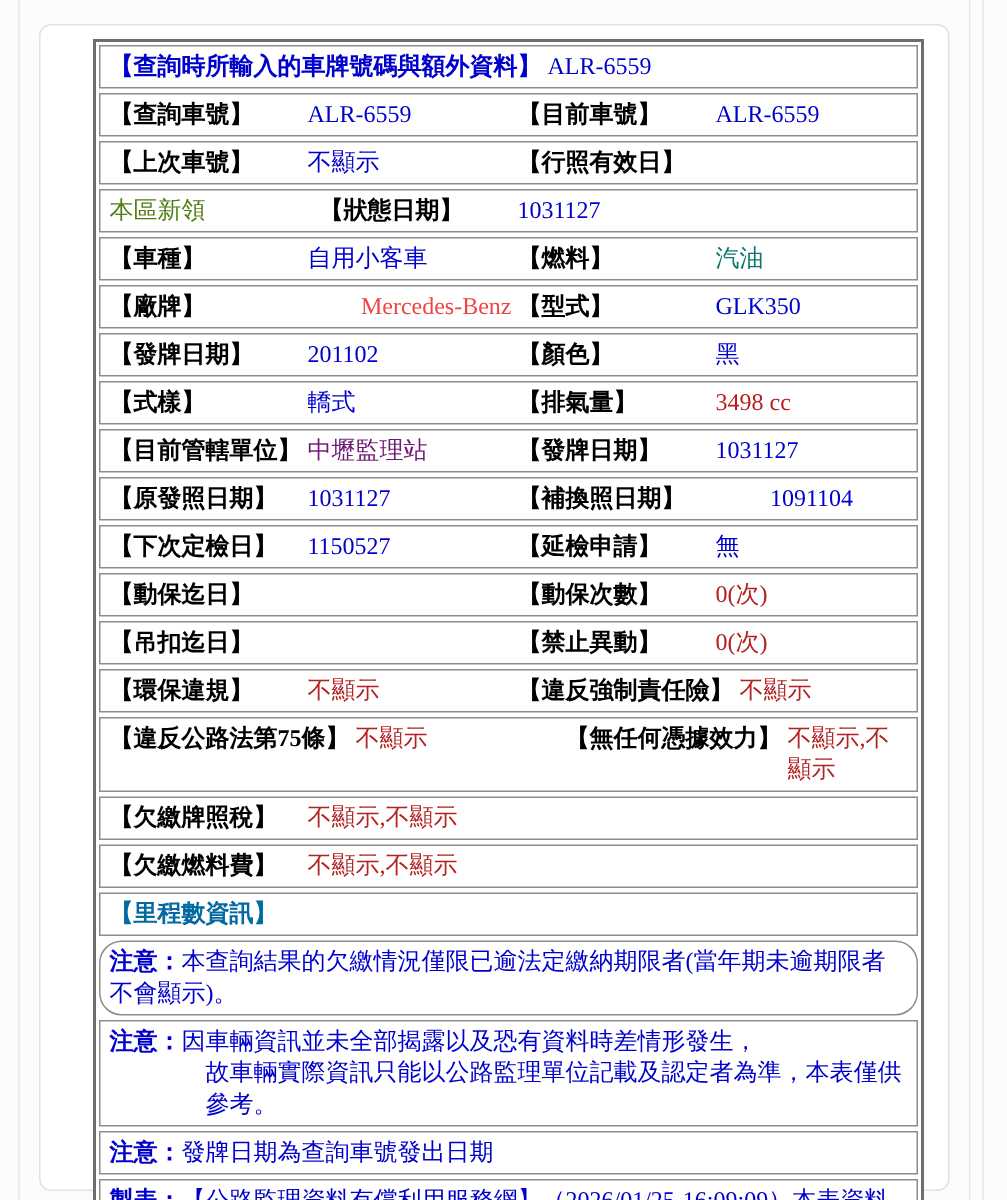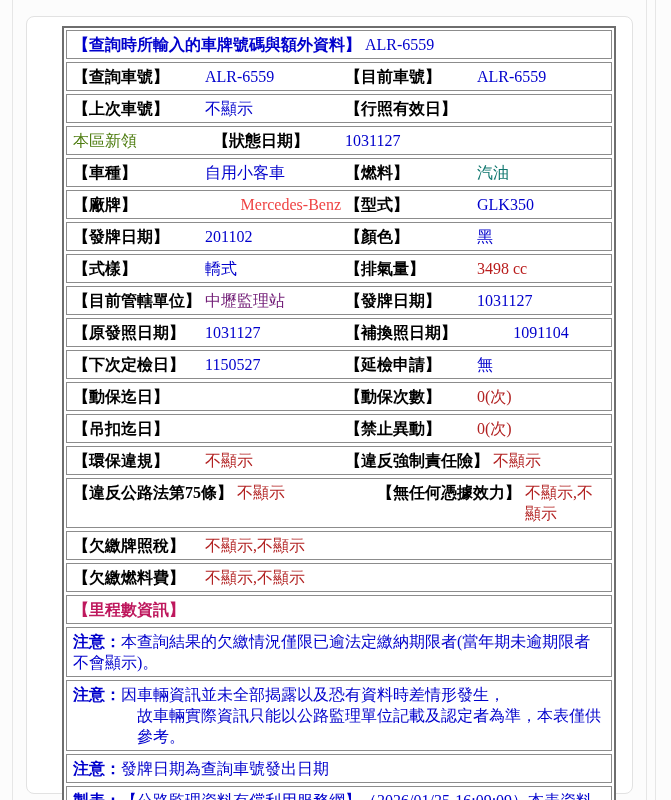--- a/index.html
+++ b/index.html
@@ -149,19 +149,19 @@
         <span class="cell lab">【欠繳牌照稅】</span>
         <span class="cell val1" style="color: rgb(178, 34, 34);">不顯示,不顯示</span>
         <span class="cell val2" style="color: rgb(0, 0, 204);"></span>
       </div>
       <div class="row pairs">
         <span class="cell lab">【欠繳燃料費】</span>
         <span class="cell val1" style="color: rgb(178, 34, 34);">不顯示,不顯示</span>
         <span class="cell lab"></span>
         <span class="cell val2" style="color: rgb(0, 0, 204);"></span>
       </div>
-      <div class="row section"><span class="sec-label" style="color: #be185d;">【里程數資訊】</span></div>
-      <div class="row note" style="color: rgb(0, 0, 204);"><span class="note-prefix" style="color: rgb(0, 0, 204);">注意：</span><span class="note-line" style="color: rgb(0, 0, 204);">本查詢結果的欠繳情況僅限已逾法定繳納期限者(當年期未逾期限者不會顯示)。</span></div>
+      <div class="row section"><span class="sec-label" style="color: #0369a1;">【里程數資訊】</span></div>
+      <div class="row note" style="color: rgb(0, 0, 204); border-radius: 15px;"><span class="note-prefix" style="color: rgb(0, 0, 204);">注意：</span><span class="note-line" style="color: rgb(0, 0, 204);">本查詢結果的欠繳情況僅限已逾法定繳納期限者(當年期未逾期限者不會顯示)。</span></div>
       <div class="row note" style="color: rgb(0, 0, 204);"><span class="note-prefix" style="color: rgb(0, 0, 204);">注意：</span><span class="note-line" style="color: rgb(0, 0, 204);">因車輛資訊並未全部揭露以及恐有資料時差情形發生，</span><span class="note-line indent" style="color: rgb(0, 0, 204);">故車輛實際資訊只能以公路監理單位記載及認定者為準，本表僅供參考。</span></div>
       <div class="row note" style="color: rgb(0, 0, 204);"><span class="note-prefix" style="color: rgb(0, 0, 204);">注意：</span><span class="note-line" style="color: rgb(0, 0, 204);">發牌日期為查詢車號發出日期</span></div>
       <div class="row note" style="color: rgb(0, 0, 204);"><span class="note-prefix" style="color: rgb(0, 0, 204);">製表：</span><span class="note-line" style="color: rgb(0, 0, 204);">【公路監理資料有償利用服務網】（2026/01/25-16:09:09）本表資料僅供參考，無任何憑據效力。</span></div>
     </div>
 </div>
 
 </body></html>

